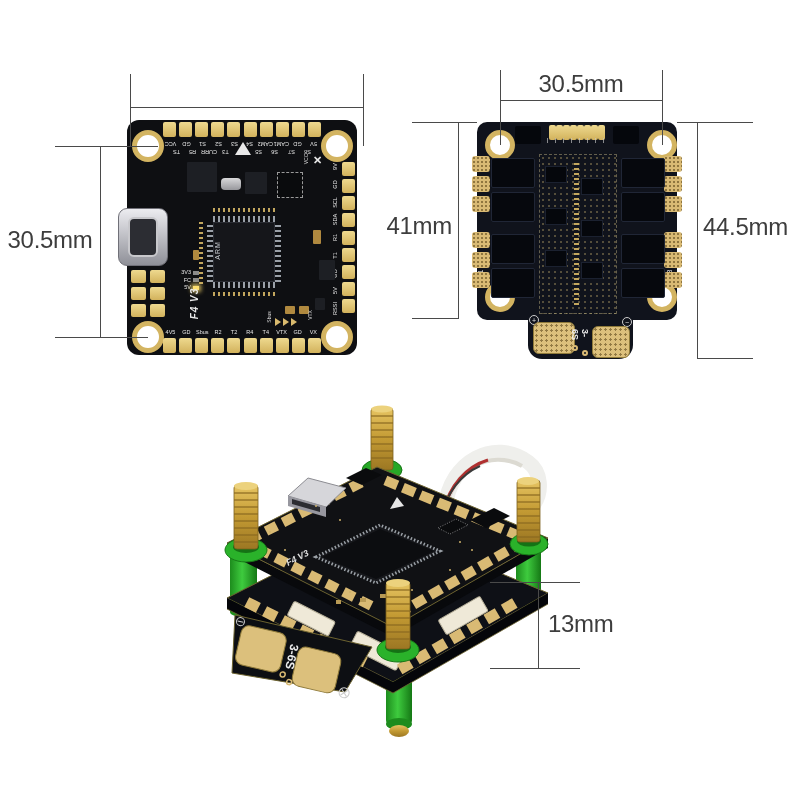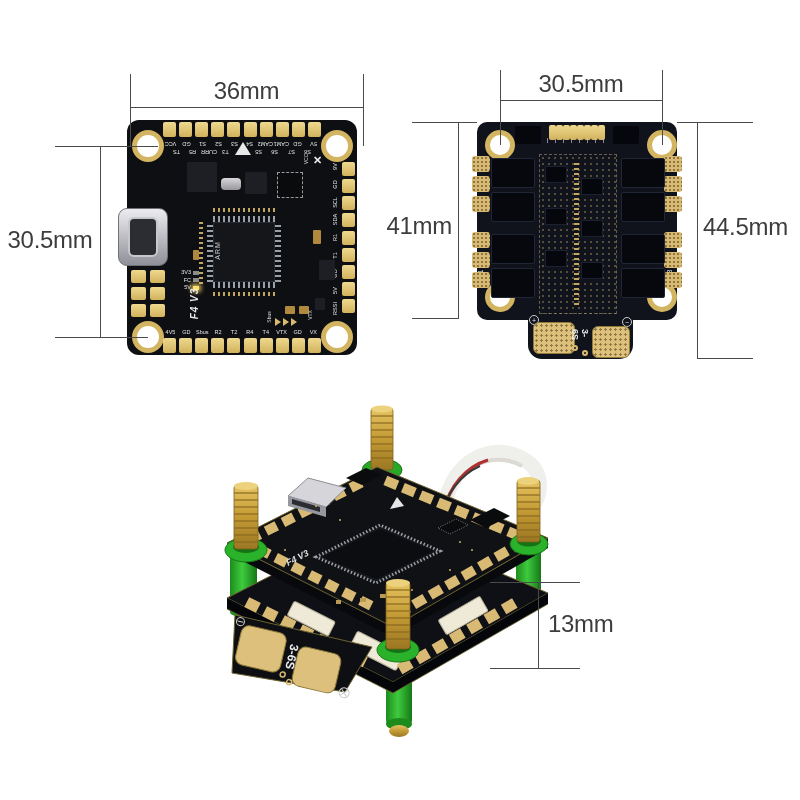--- a/index.html
+++ b/index.html
@@ -247,21 +247,20 @@
     <div class="arrowset" style="left:148px;top:198px;">
       <i></i>
         <i></i>
         <i></i>
     </div>
   </div>
 
   <div class="dl" style="left:130px;top:107px;width:233px;height:1px;"></div>
   <div class="dl" style="left:130px;top:74px;width:1px;height:72px;"></div>
   <div class="dl" style="left:363px;top:74px;width:1px;height:72px;"></div>
-  <div class="dimlabel c" style="left:130px;top:77px;width:233px;">36mm</div>
 
   <div class="dl" style="left:100px;top:146px;width:1px;height:191px;"></div>
   <div class="dl" style="left:55px;top:146px;width:103px;height:1px;"></div>
   <div class="dl" style="left:55px;top:337px;width:93px;height:1px;"></div>
   <div class="dimlabel c" style="left:4px;top:226px;width:92px;">30.5mm</div>
 
   <div class="board esc" style="left:477px;top:122px;width:200px;height:198px;">
     <div class="hole" style="left:8px;top:8px;width:20px;height:20px;"></div>
     <div class="hole" style="left:170px;top:8px;width:20px;height:20px;"></div>
     <div class="hole" style="left:8px;top:160px;width:20px;height:20px;"></div>

